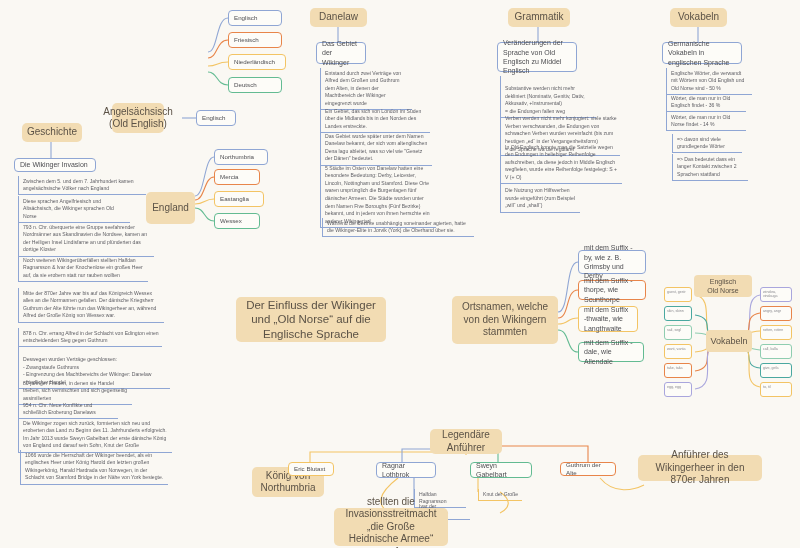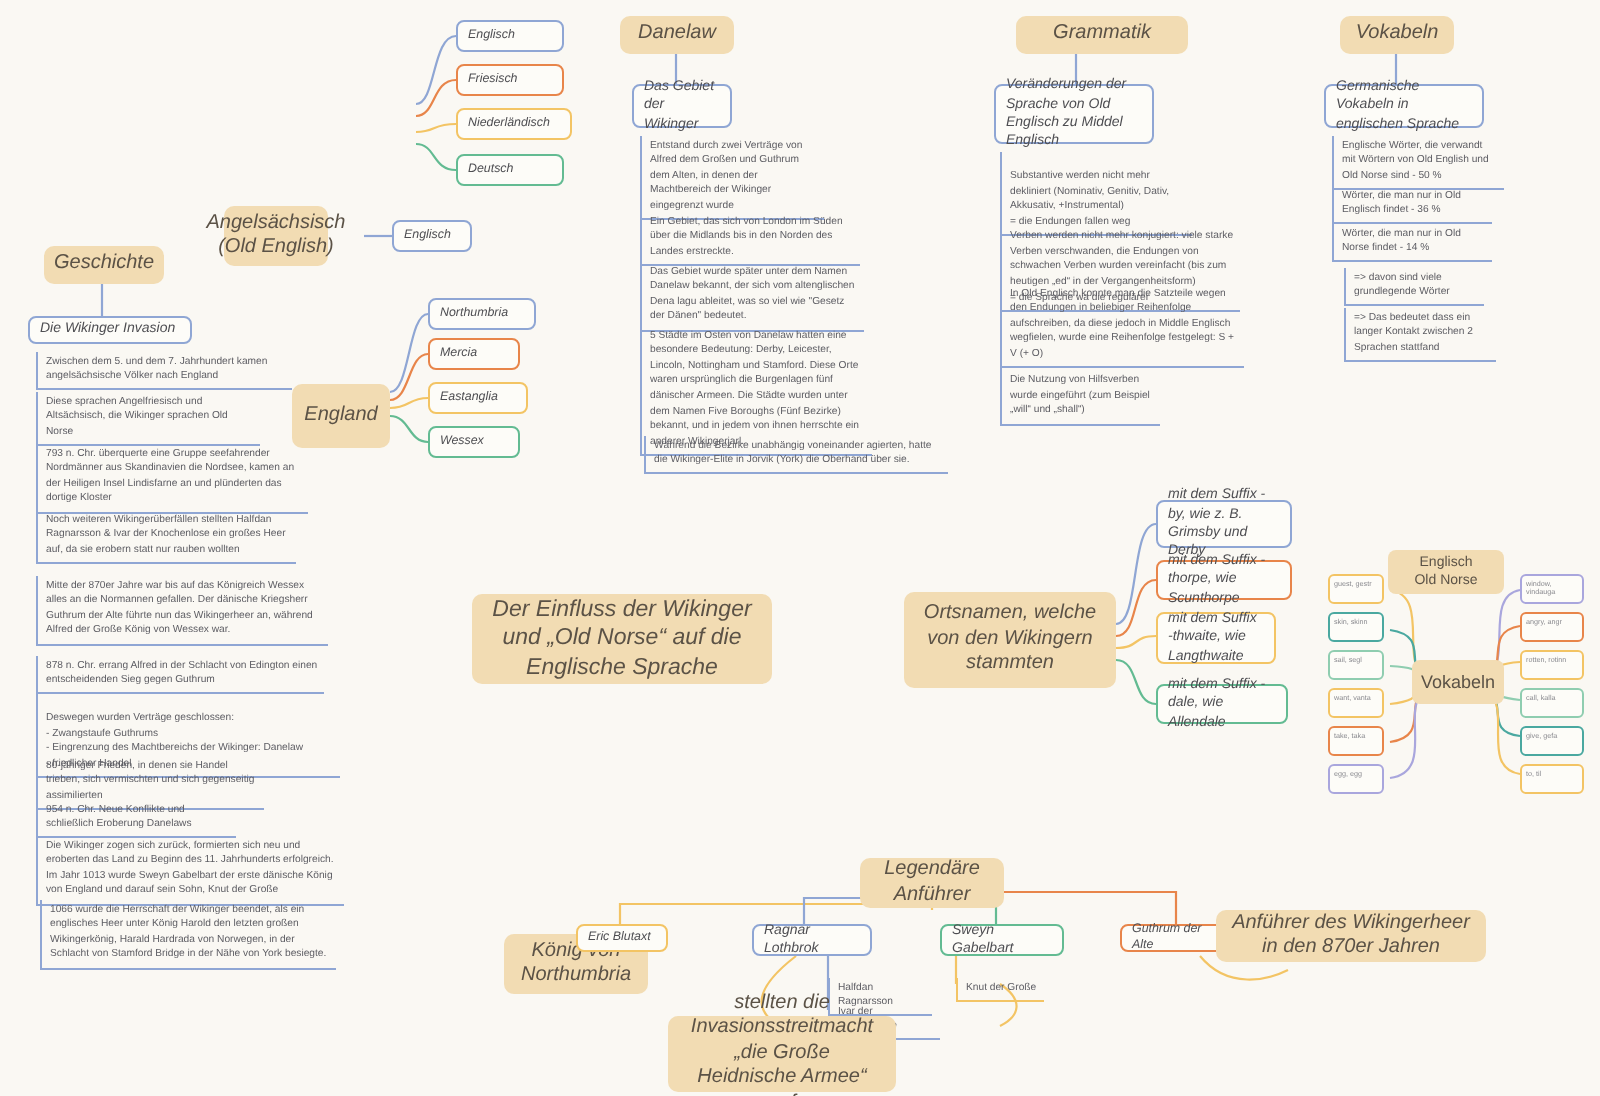--- a/index.html
+++ b/index.html
@@ -7,21 +7,21 @@
     width:800px;height:548px;
     background:#faf8f3;
     font-family:"Liberation Sans", sans-serif;
     color:#4a4a4a;
     overflow:hidden;
     position:relative;
   }
   #canvas{position:absolute;inset:0;width:800px;height:548px;}
   svg.links{position:absolute;left:0;top:0;width:800px;height:548px;pointer-events:none;}
 
-  .node{position:absolute;box-sizing:border-box;font-style:italic;}
+  .node{position:absolute;box-sizing:border-box;}
 
   
   .topic{
     background:#f2dcb3;
     border-radius:5px;
     color:#5b5246;
     text-align:center;
     display:flex;align-items:center;justify-content:center;
     line-height:1.25;
     padding:5px 8px;
@@ -232,21 +232,21 @@
     <span>Entstand durch zwei Verträge von Alfred dem Großen und Guthrum dem Alten, in denen der Machtbereich der Wikinger eingegrenzt wurde</span></div>
   <div class="urow" style="left:320px;top:106px;width:110px;">
     <span>Ein Gebiet, das sich von London im Süden über die Midlands bis in den Norden des Landes erstreckte.</span></div>
   <div class="urow" style="left:320px;top:131px;width:112px;">
     <span>Das Gebiet wurde später unter dem Namen Danelaw bekannt, der sich vom altenglischen Dena lagu ableitet, was so viel wie "Gesetz der Dänen" bedeutet.</span></div>
   <div class="urow" style="left:320px;top:163px;width:116px;">
     <span>5 Städte im Osten von Danelaw hatten eine besondere Bedeutung: Derby, Leicester, Lincoln, Nottingham und Stamford. Diese Orte waren ursprünglich die Burgenlagen fünf dänischer Armeen. Die Städte wurden unter dem Namen Five Boroughs (Fünf Bezirke) bekannt, und in jedem von ihnen herrschte ein anderer Wikingerjarl.</span></div>
   <div class="urow" style="left:322px;top:218px;width:152px;">
     <span>Während die Bezirke unabhängig voneinander agierten, hatte die Wikinger-Elite in Jorvik (York) die Oberhand über sie.</span></div>
 
-  <div class="node topic t-md" style="left:508px;top:8px;width:86px;height:19px;">
+  <div class="node topic t-md" style="left:508px;top:8px;width:62px;height:19px;">
     <span>Grammatik</span>
   </div>
   <div class="node leaf blue bigger" style="left:497px;top:42px;width:80px;height:30px;">
     <span>Veränderungen der Sprache von Old Englisch zu Middel Englisch</span>
   </div>
   <div class="urow" style="left:500px;top:76px;width:96px;white-space:pre-line;">
     <span>Substantive werden nicht mehr dekliniert (Nominativ, Genitiv, Dativ, Akkusativ, +Instrumental)
 = die Endungen fallen weg</span></div>
   <div class="urow" style="left:500px;top:106px;width:120px;white-space:pre-line;">
     <span>Verben werden nicht mehr konjugiert: viele starke Verben verschwanden, die Endungen von schwachen Verben wurden vereinfacht (bis zum heutigen „ed“ in der Vergangenheitsform)
@@ -317,21 +317,21 @@
   <div class="urow" style="left:414px;top:489px;width:52px;">
     <span>Halfdan Ragnarsson</span></div>
   <div class="urow" style="left:414px;top:501px;width:56px;">
     <span>Ivar der Knochenlose</span></div>
   <div class="urow" style="left:478px;top:489px;width:44px;border-bottom-color:#f3c464;border-left-color:#f3c464;">
     <span>Knut der Große</span></div>
 
   <div class="node topic t-md" style="left:334px;top:508px;width:114px;height:38px;">
     <span>stellten die Invasionsstreitmacht „die Große Heidnische Armee“ auf</span>
   </div>
-  <div class="node topic t-md" style="left:608px;top:455px;width:135px;height:26px;justify-content:center;">
+  <div class="node topic t-md" style="left:638px;top:455px;width:124px;height:26px;justify-content:center;">
     <span>Anführer des Wikingerheer in den 870er Jahren</span>
   </div>
 
   <div class="enTag" style="left:694px;top:275px;width:58px;height:22px;">
     <span>Englisch</span>
     <span>Old Norse</span>
   </div>
   <div class="vocabhub" style="left:706px;top:330px;width:46px;height:22px;">
     <span>Vokabeln</span>
   </div>

